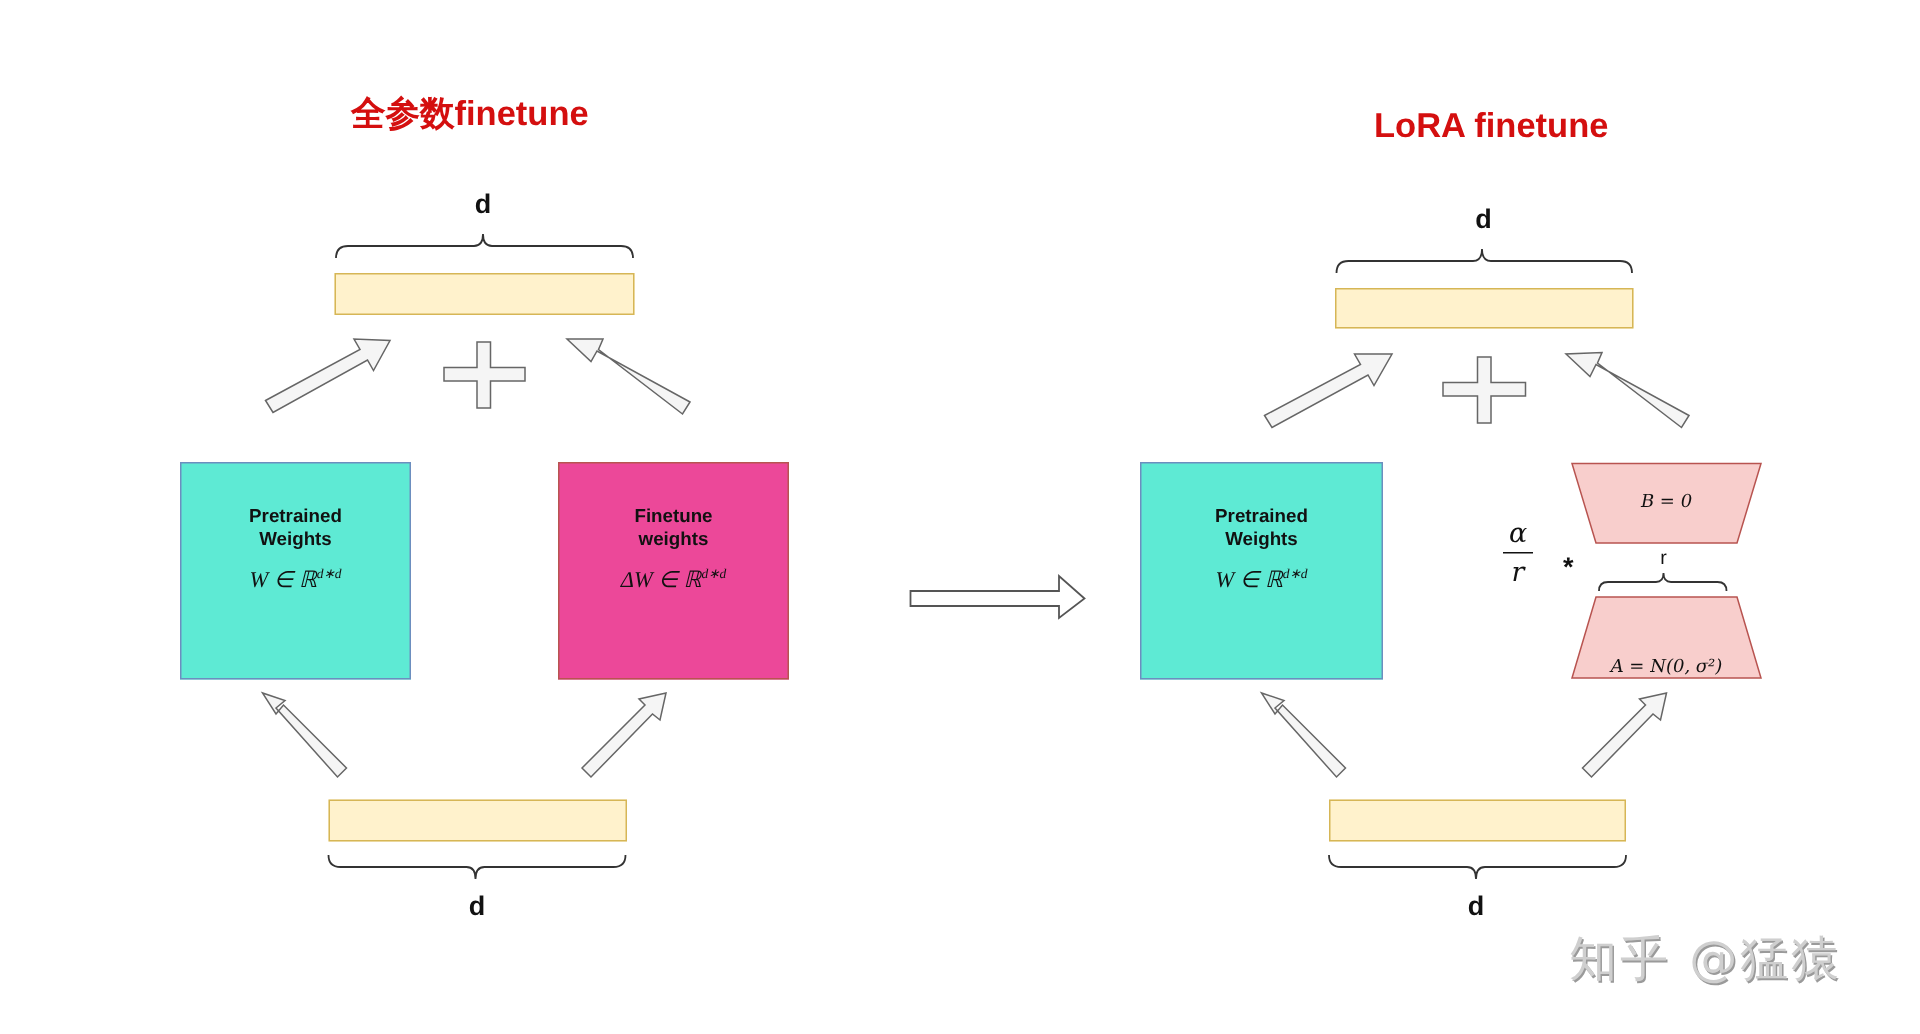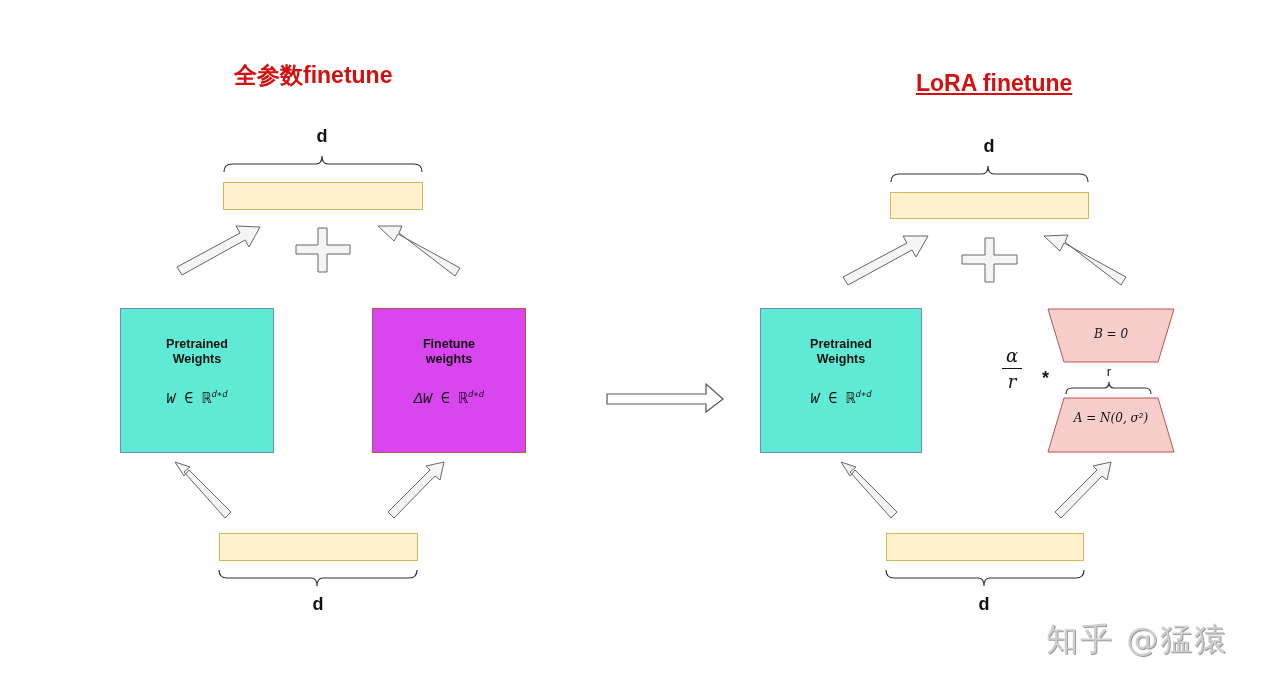--- a/index.html
+++ b/index.html
@@ -3,24 +3,24 @@
 <meta charset="utf-8">
 <style>
   html, body { margin:0; padding:0; background:#ffffff; }
   body { width:1280px; height:689px; position:relative; overflow:hidden; font-family:"Liberation Sans", sans-serif; }
   #canvas { position:absolute; left:0; top:0; width:1280px; height:689px; }
   .title { position:absolute; color:#d40f0f; font-weight:bold; font-size:23px; font-family:"Liberation Sans", sans-serif; white-space:nowrap; }
   .dlabel { position:absolute; font-weight:bold; font-size:18px; color:#111; font-family:"Liberation Sans", sans-serif; transform:translateX(-50%); }
   .rlabel { position:absolute; font-size:13px; color:#111; font-family:"Liberation Sans", sans-serif; transform:translateX(-50%); }
   .box { position:absolute; box-sizing:border-box; text-align:center; }
   .box .name { font-weight:bold; font-size:12.5px; line-height:15px; color:#111; font-family:"Liberation Sans", sans-serif; margin-top:28px; }
-  .box .formula { font-family:Liberation Mono, monospace; font-style:italic; font-size:15px; color:#111; margin-top:22px; }
+  .box .formula { font-family:Liberation Serif, serif; font-style:italic; font-size:15px; color:#111; margin-top:10px; }
   .box .formula sup { font-size:9px; }
   .blue { background:#5eead4; border:1px solid #6c8ebf; }
-  .red { background:#d946ef; border:1px solid #b85450; }
+  .red { background:#ec4899; border:1px solid #b85450; }
   .vec { position:absolute; background:#fff2cc; border:1px solid #d6b656; box-sizing:border-box; }
   .trap-text { position:absolute; font-family:"DejaVu Serif", serif; font-style:italic; font-size:12px; color:#111; transform:translateX(-50%); white-space:nowrap; }
   .frac { position:absolute; font-family:"DejaVu Serif", serif; font-style:italic; font-size:18px; color:#111; text-align:center; width:20px; }
   .frac .line { border-top:1.5px solid #111; margin:2px 0; }
   .star { position:absolute; font-weight:bold; font-size:18px; color:#111; }
   .watermark { position:absolute; font-size:32px; color:#cfcfcf; text-shadow:1px 1px 0 #9a9a9a; letter-spacing:2px; font-family:"DejaVu Sans", sans-serif; white-space:nowrap; }
 </style>
 </head>
 <body>
 
@@ -48,21 +48,21 @@
   <polygon points="1055,512 1097,470 1093,466 1111,462 1107,480 1102,476 1061,518" fill="#f5f5f5" stroke="#666" stroke-width="1"></polygon>
   <path d="M886,570 Q886,578 894,578 L978,578 Q984,578 984,586 Q984,578 990,578 L1076,578 Q1084,578 1084,570" fill="none" stroke="#333" stroke-width="1.2"></path>
 
   <polygon points="1048,309 1174,309 1158,362 1064,362" fill="#f8cecc" stroke="#b85450" stroke-width="1"></polygon>
   <polygon points="1064,398 1158,398 1174,452 1048,452" fill="#f8cecc" stroke="#b85450" stroke-width="1"></polygon>
 
   <path d="M1066,394 Q1066,388 1072,388 L1104,388 Q1109,388 1109,382 Q1109,388 1114,388 L1145,388 Q1151,388 1151,394" fill="none" stroke="#333" stroke-width="1.2"></path>
 </svg>
 
 <div class="title" style="left:234px; top:60px;">全参数finetune</div>
-<div class="title" style="left:916px; top:70px;text-decoration:underline;">LoRA finetune</div>
+<div class="title" style="left:916px; top:70px;">LoRA finetune</div>
 
 <div class="dlabel" style="left:322px; top:126px;">d</div>
 <div class="dlabel" style="left:318px; top:594px;">d</div>
 
 <div class="vec" style="left:223px; top:182px; width:200px; height:28px;"></div>
 <div class="vec" style="left:219px; top:533px; width:199px; height:28px;"></div>
 
 <div class="box blue" style="left:120px; top:308px; width:154px; height:145px;">
   <div class="name">
     <div>Pretrained</div>
@@ -87,21 +87,21 @@
 
 <div class="box blue" style="left:760px; top:308px; width:162px; height:145px;">
   <div class="name">
     <div>Pretrained</div>
     <div>Weights</div>
   </div>
   <div class="formula"><span>W ∈ ℝ</span><sup>d∗d</sup></div>
 </div>
 
 <div class="trap-text" style="left:1111px; top:327px;">B = 0</div>
-<div class="trap-text" style="left:1111px; top:411px;">A = N(0, σ²)</div>
+<div class="trap-text" style="left:1111px; top:437px;">A = N(0, σ²)</div>
 <div class="rlabel" style="left:1109px; top:364px;">r</div>
 
 <div class="frac" style="left:1002px; top:345px;">
   <div>α</div>
   <div class="line"></div>
   <div>r</div>
 </div>
 <div class="star" style="left:1042px; top:368px;">*</div>
 
 <div class="watermark" style="left:1046px; top:618px;">知乎 @猛猿</div>

